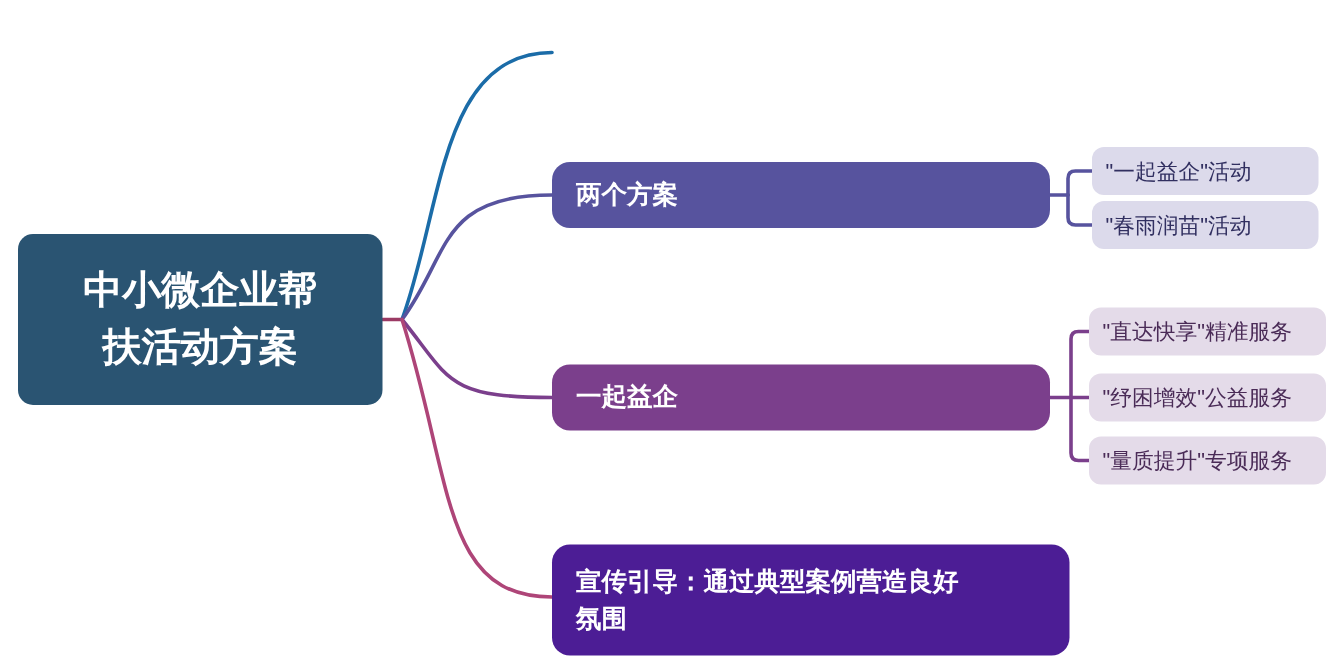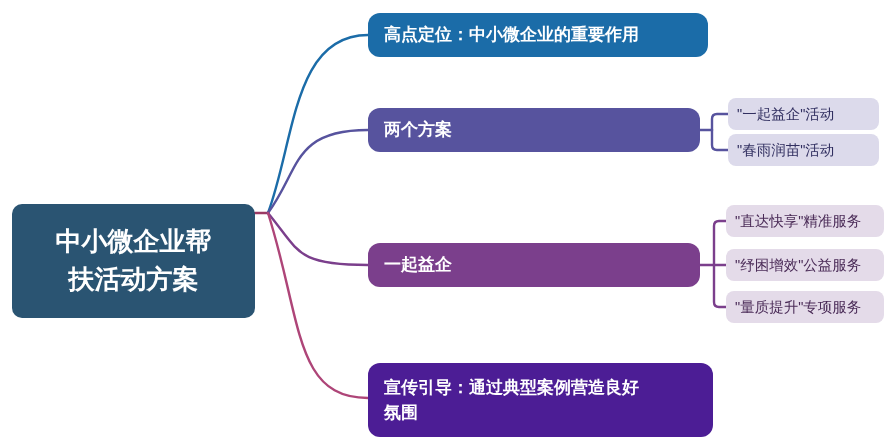--- a/index.html
+++ b/index.html
@@ -17,21 +17,20 @@
     box-sizing:border-box;
     color:#fff;
     white-space:pre-line;
   }
   .root{
     left:12px;top:156px;width:243px;height:114px;
     border-radius:10px;
     justify-content:center;text-align:center;
     font-size:26px;font-weight:bold;line-height:1.45;
     padding:0 30px;
-    margin-top:48px;
   }
   .branch{
     border-radius:12px;
     font-size:17px;font-weight:bold;
     padding:0 16px;
     line-height:1.5;
   }
   .b1{left:368px;top:13px;width:340px;height:44px;}
   .b2{left:368px;top:108px;width:332px;height:44px;}
   .b3{left:368px;top:243px;width:332px;height:44px;text-align:right;}
@@ -66,21 +65,20 @@
 
     <path d="M700,265 H714" stroke="#7B3F8C"></path>
     <path d="M714,265 V226 Q714,221 719,221 H727" stroke="#7B3F8C"></path>
     <path d="M714,265 H727" stroke="#7B3F8C"></path>
     <path d="M714,265 V302 Q714,307 719,307 H727" stroke="#7B3F8C"></path>
   </svg>
 
   <div class="node root" style="background-color: rgb(42, 84, 114);">中小微企业帮
 扶活动方案</div>
 
-  <div class="node branch b1" style="background-color: rgb(27, 108, 168);">高点定位：中小微企业的重要作用</div>
 
   <div class="node branch b2" style="background-color: rgb(87, 83, 158);">两个方案</div>
 
   <div class="node branch b3" style="background-color: rgb(123, 63, 140);">一起益企</div>
 
   <div class="node branch b4" style="background-color: #4c1d95;">宣传引导：通过典型案例营造良好
 氛围</div>
 
   <div class="node child ca1" style="color: rgb(49, 47, 96); background-color: rgb(220, 218, 235);">"一起益企"活动</div>
 

